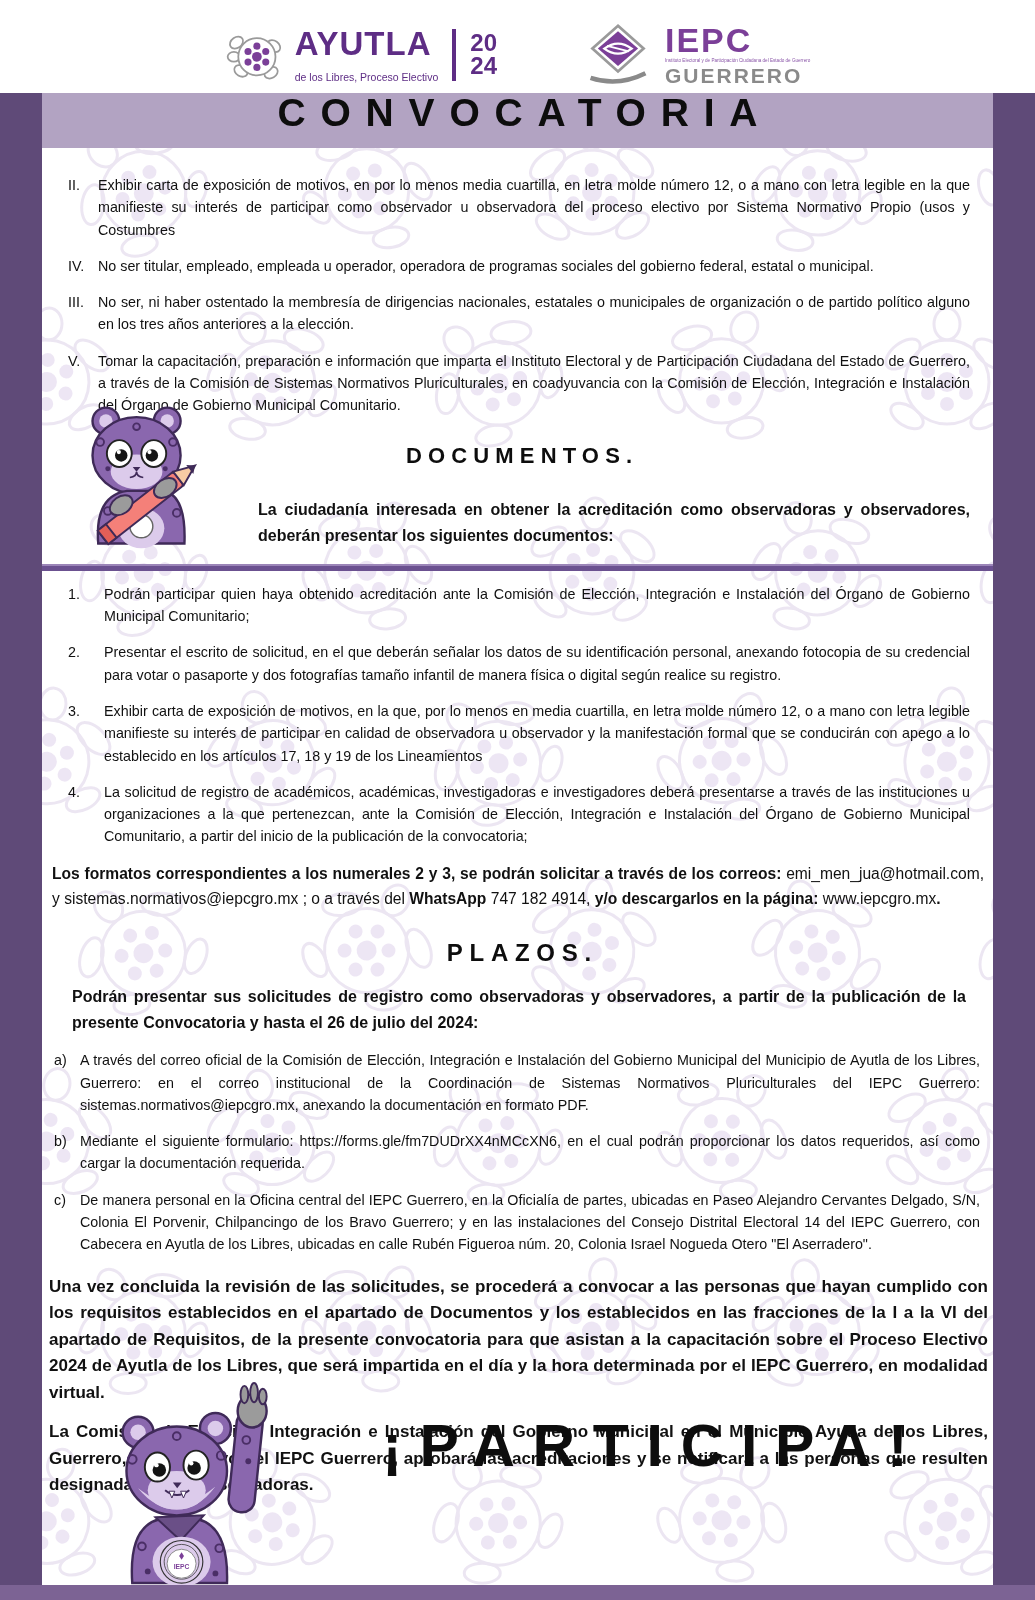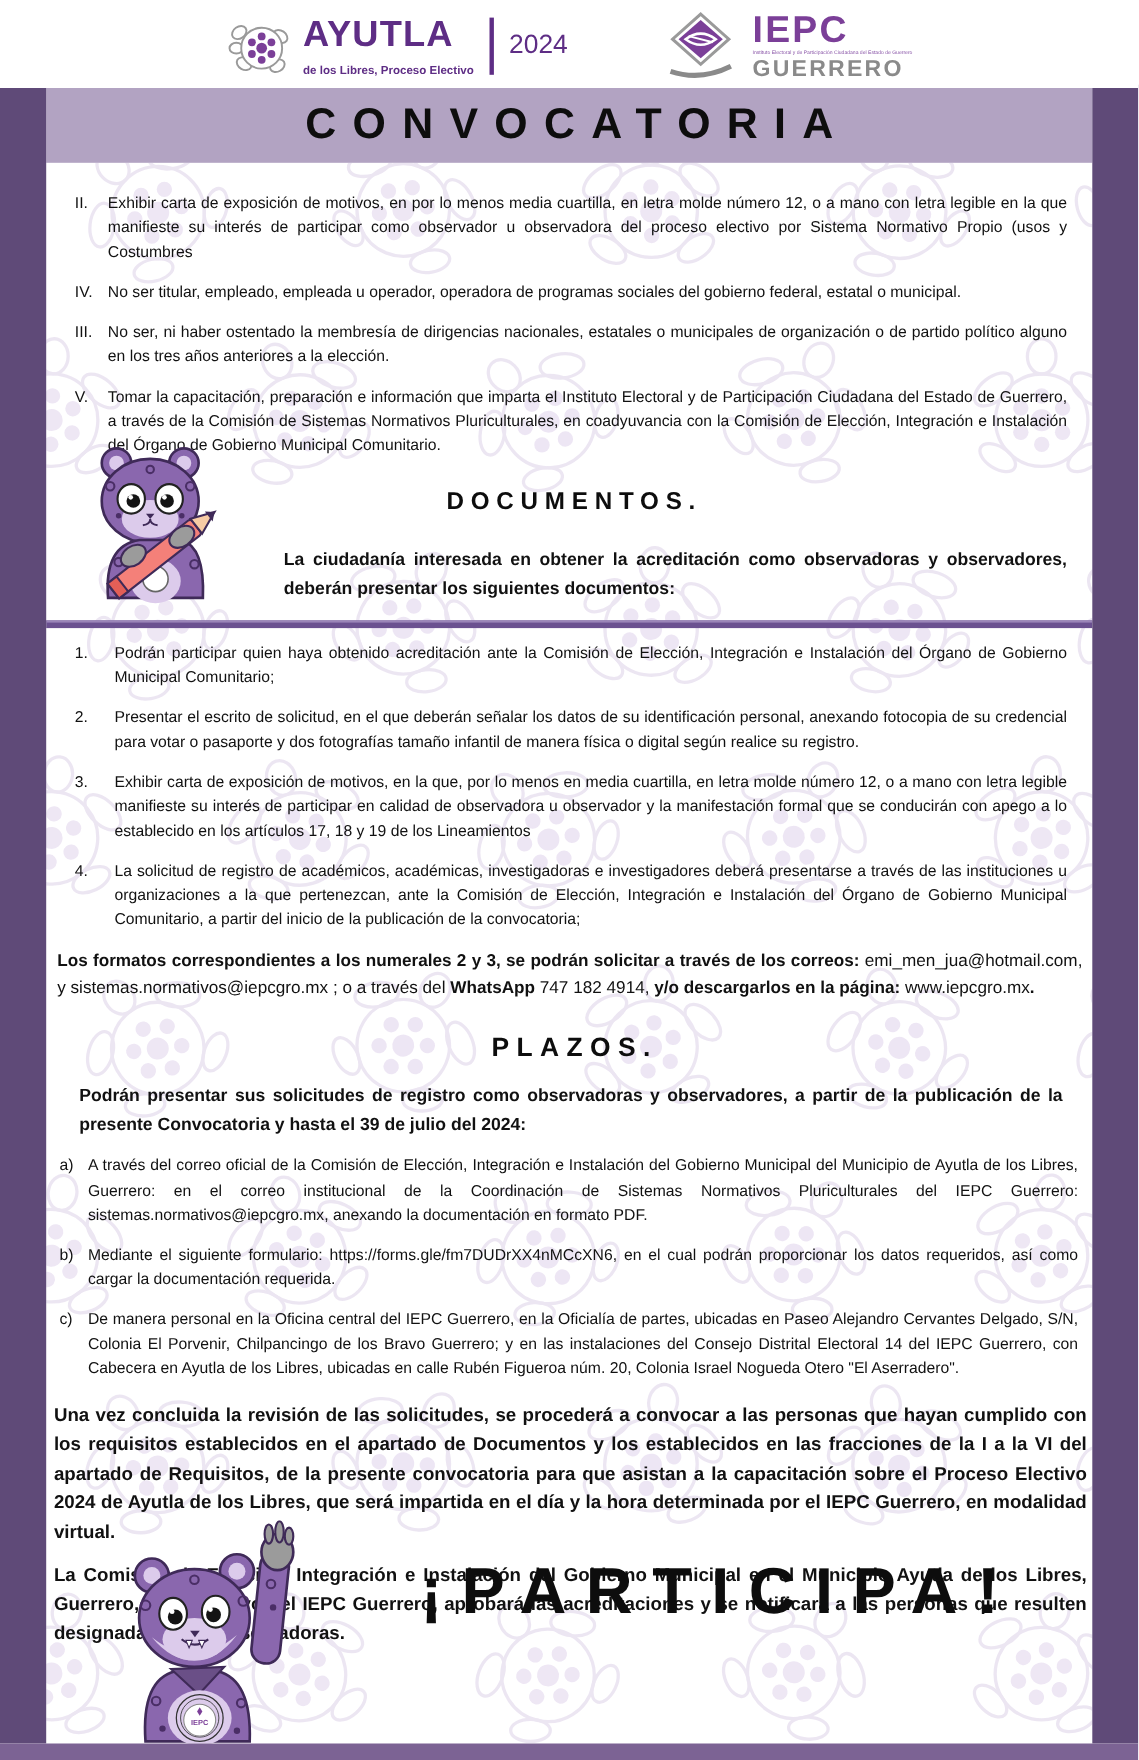--- a/index.html
+++ b/index.html
@@ -4,30 +4,30 @@
 <style>
   * { margin:0; padding:0; box-sizing:border-box; }
   html,body { background:#ffffff; }
   #page {
     position:relative; width:1035px; height:1600px; margin:0 auto;
     background:#ffffff; overflow:hidden;
     font-family:"Liberation Sans", sans-serif; color:#111;
   }
   
   .header {
-    position:absolute; top:3px; left:0; width:1035px; height:77px;
+    position:absolute; top:16px; left:0; width:1035px; height:77px;
     background:#fff; display:flex; align-items:center; justify-content:center;
     gap:82px; z-index:5;
   }
   .logo { display:flex; align-items:center; gap:8px; }
   .ayutla-text { display:flex; flex-direction:column; line-height:1; }
   .ayutla-name { font-size:33px; font-weight:bold; color:#5e2d85; letter-spacing:1px; }
-  .ayutla-tag  { font-size:10.5px; font-weight:bold; color:#5e2d85; margin-top:12px; }
+  .ayutla-tag  { font-size:10.5px; font-weight:normal; color:#5e2d85; margin-top:12px; }
   .ayutla-bar  { width:4px; height:52px; background:#5e2d85; margin:0 6px; }
-  .ayutla-year { display:flex; flex-direction:row; line-height:0.95; font-size:24px; font-weight:normal; color:#5e2d85; }
+  .ayutla-year { display:flex; flex-direction:column; line-height:0.95; font-size:24px; font-weight:bold; color:#5e2d85; }
   .iepc-text { display:flex; flex-direction:column; line-height:1; }
   .iepc-acro { font-size:34px; font-weight:bold; color:#7b3f98; letter-spacing:2px; }
   .iepc-tag  { font-size:4.6px; color:#8a56a8; margin:2px 0; white-space:nowrap; }
   .iepc-state{ font-size:21px; font-weight:bold; color:#8a8a8a; letter-spacing:2px; }
   
   .side-bar { position:absolute; top:77px; width:42px; height:1508px; background:#5f4a78; z-index:4; }
   .side-bar.left { left:0; } .side-bar.right { right:0; }
   .footer-band { position:absolute; bottom:0; left:0; width:1035px; height:15px; background:#7c6394; z-index:6; }
   .title-band {
     position:absolute; top:77px; left:42px; width:951px; height:71px;
@@ -1098,21 +1098,21 @@
       </div>
       <div class="li">
         <span class="num">4.</span>
         <span class="txt">La solicitud de registro de académicos, académicas, investigadoras e investigadores deberá presentarse a través de las instituciones u organizaciones a la que pertenezcan, ante la Comisión de Elección, Integración e Instalación del Órgano de Gobierno Municipal Comunitario, a partir del inicio de la publicación de la convocatoria;</span>
       </div>
     </div>
 
     <p class="formatos"><span class="b">Los formatos correspondientes a los numerales 2 y 3, se podrán solicitar a través de los correos: </span><span>emi_men_jua@hotmail.com, y sistemas.normativos@iepcgro.mx ; o a través del </span><span class="b">WhatsApp</span><span> 747 182 4914, </span><span class="b"> y/o descargarlos en la página: </span><span>www.iepcgro.mx</span><span class="b">.</span></p>
 
     <div class="section-head plazos-head">PLAZOS.</div>
-    <p class="plazos-intro">Podrán presentar sus solicitudes de registro como observadoras y observadores, a partir de la publicación de la presente Convocatoria y hasta el 39 de julio del 2024:</p>
+    <p class="plazos-intro">Podrán presentar sus solicitudes de registro como observadoras y observadores, a partir de la publicación de la presente Convocatoria y hasta el 26 de julio del 2024:</p>
 
     <div class="letter-list">
       <div class="li">
         <span class="num">a)</span>
         <span class="txt">A través del correo oficial de la Comisión de Elección, Integración e Instalación del Gobierno Municipal del Municipio de Ayutla de los Libres, Guerrero: en el correo institucional de la Coordinación de Sistemas Normativos Pluriculturales del IEPC Guerrero: sistemas.normativos@iepcgro.mx, anexando la documentación en formato PDF.</span>
       </div>
       <div class="li">
         <span class="num">b)</span>
         <span class="txt">Mediante el siguiente formulario: https://forms.gle/fm7DUDrXX4nMCcXN6, en el cual podrán proporcionar los datos requeridos, así como cargar la documentación requerida.</span>
       </div>

